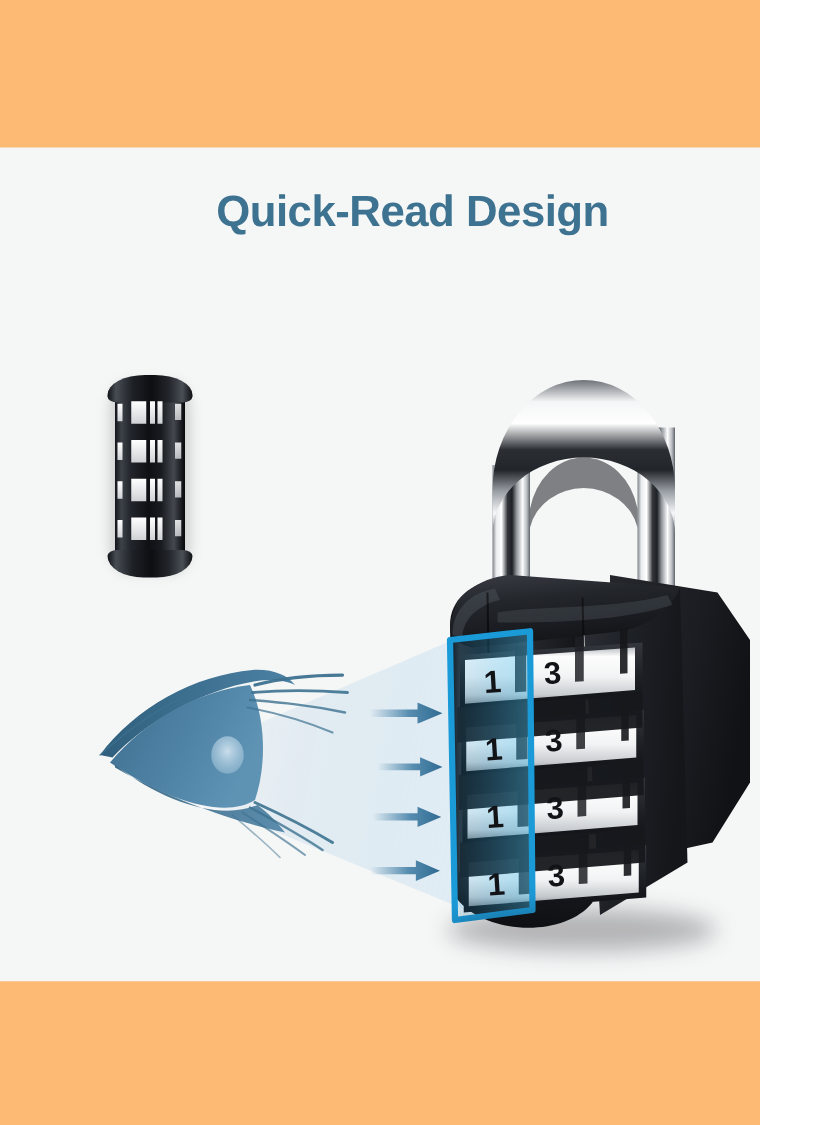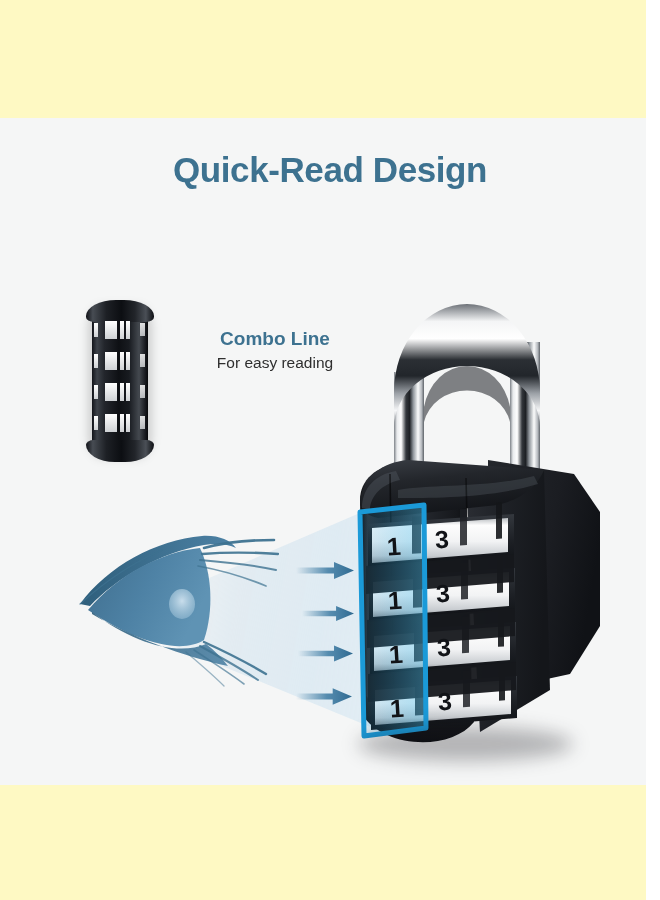--- a/index.html
+++ b/index.html
@@ -10,23 +10,22 @@
   }
   body {
     font-family: "Liberation Sans", sans-serif;
     -webkit-font-smoothing: antialiased;
   }
 
   #canvas {
     position: relative;
     width: 608px;
     height: 900px;
-    background: #fef9c3;
+    background: #fdba74;
     overflow: hidden;
-    padding-left: 38px;
   }
 
   
   .content-band {
     position: absolute;
     left: 0;
     top: 118px;
     width: 660px;
     height: 667px;
     background: #f5f6f6;
@@ -243,24 +242,20 @@
       <div class="cm-row" style="top:93px">
         <i class="e1"></i>
           <i class="e2"></i>
           <i class="e3"></i>
           <i class="e4"></i>
           <i class="e5"></i>
       </div>
     </div>
   </div>
 
-  <div class="callout">
-    <div class="callout-title">Combo Line</div>
-    <div class="callout-sub">For easy reading</div>
-  </div>
 
   <div class="light-cone"></div>
 
   <div class="eye">
     <svg width="215" height="160" viewBox="0 0 215 160">
       <defs>
         <linearGradient id="irisGrad" x1="0" y1="0" x2="1" y2="0.4">
           <stop offset="0%" stop-color="#3f6e8e"></stop>
           <stop offset="55%" stop-color="#4e82a5"></stop>
           <stop offset="100%" stop-color="#5f93b4"></stop>

